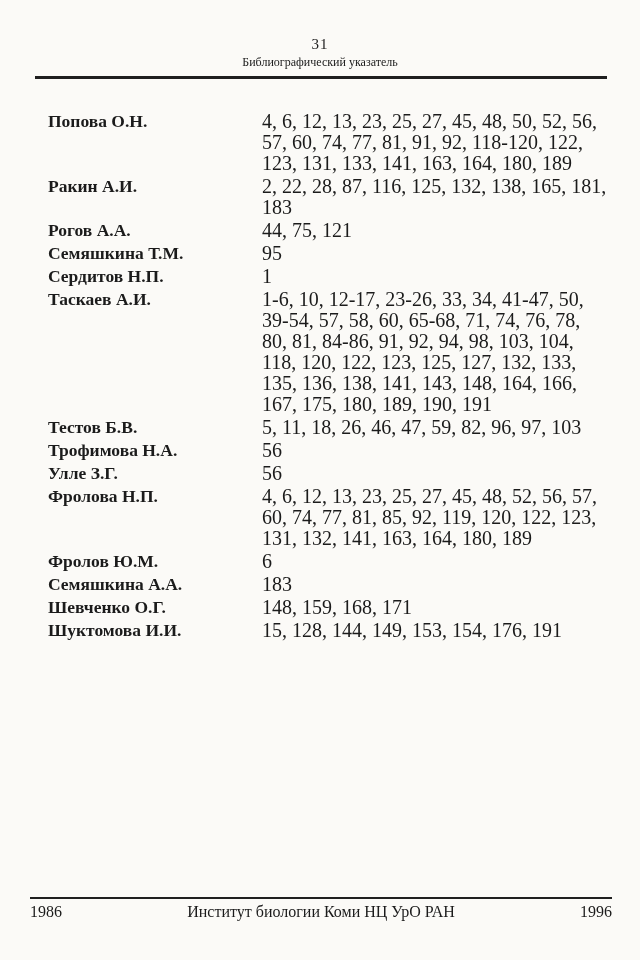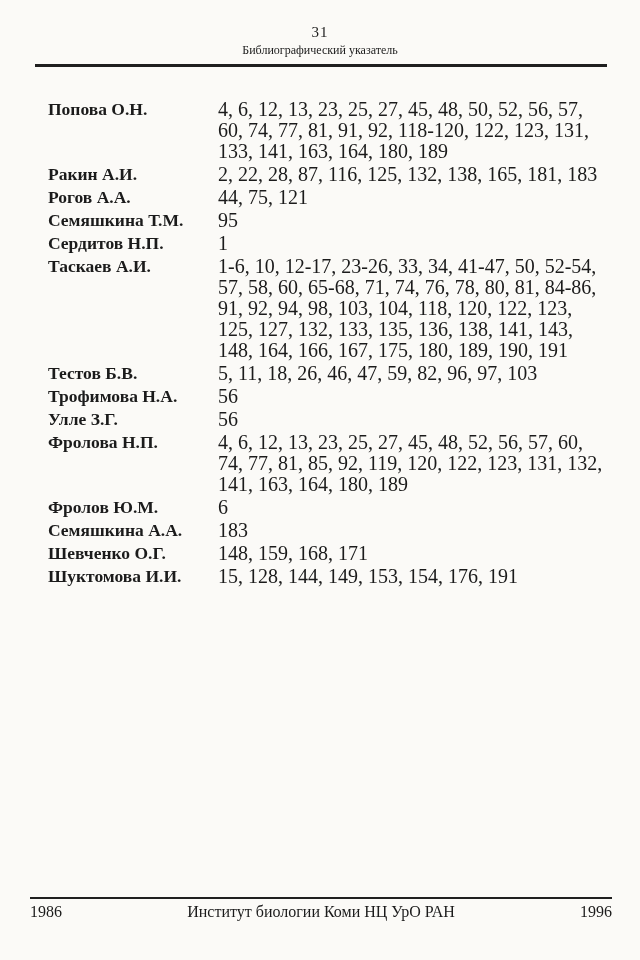--- a/index.html
+++ b/index.html
@@ -10,21 +10,21 @@
   .page {
     position: relative;
     width: 640px;
     height: 960px;
     background: #fbfaf7;
     color: #1b1b1b;
     font-family: "Liberation Serif", "DejaVu Serif", serif;
     overflow: hidden;
     box-sizing: border-box;
   }
-  .page-header { padding-top: 24px; }
+  .page-header { padding-top: 36px; }
   .page-number {
     text-align: center;
     font-size: 15px;
     line-height: 17px;
     letter-spacing: 1px;
   }
   .page-title {
     text-align: center;
     font-size: 12px;
     line-height: 19px;
@@ -34,20 +34,21 @@
     border-top: 3px solid #1f1f1f;
     margin: 4px 33px 0 35px;
   }
   .entries {
     margin: 32px 33px 0 48px;
   }
   .entry {
     display: flex;
     align-items: flex-start;
     margin-bottom: 2px;
+    gap: 44px;
   }
   .entry-name {
     flex: 0 0 170px;
     font-weight: 700;
     font-size: 17.5px;
     line-height: 21px;
   }
   .entry-pages {
     flex: 1 1 auto;
     font-size: 20px;
@@ -109,21 +110,21 @@
     <span class="entry-pages">95</span>
   </div>
 
   <div class="entry">
     <span class="entry-name">Сердитов Н.П.</span>
     <span class="entry-pages">1</span>
   </div>
 
   <div class="entry">
     <span class="entry-name">Таскаев А.И.</span>
-    <span class="entry-pages">1-6, 10, 12-17, 23-26, 33, 34, 41-47, 50, 52-54, 57, 58, 60, 65-68, 71, 74, 76, 78, 80, 81, 84-86, 91, 92, 94, 98, 103, 104, 118, 120, 122, 123, 125, 127, 132, 133, 135, 136, 138, 141, 143, 148, 164, 166, 167, 175, 180, 189, 190, 191</span>
+    <span class="entry-pages">1-6, 10, 12-17, 23-26, 33, 34, 41-47, 50, 39-54, 57, 58, 60, 65-68, 71, 74, 76, 78, 80, 81, 84-86, 91, 92, 94, 98, 103, 104, 118, 120, 122, 123, 125, 127, 132, 133, 135, 136, 138, 141, 143, 148, 164, 166, 167, 175, 180, 189, 190, 191</span>
   </div>
 
   <div class="entry">
     <span class="entry-name">Тестов Б.В.</span>
     <span class="entry-pages">5, 11, 18, 26, 46, 47, 59, 82, 96, 97, 103</span>
   </div>
 
   <div class="entry">
     <span class="entry-name">Трофимова Н.А.</span>
     <span class="entry-pages">56</span>

